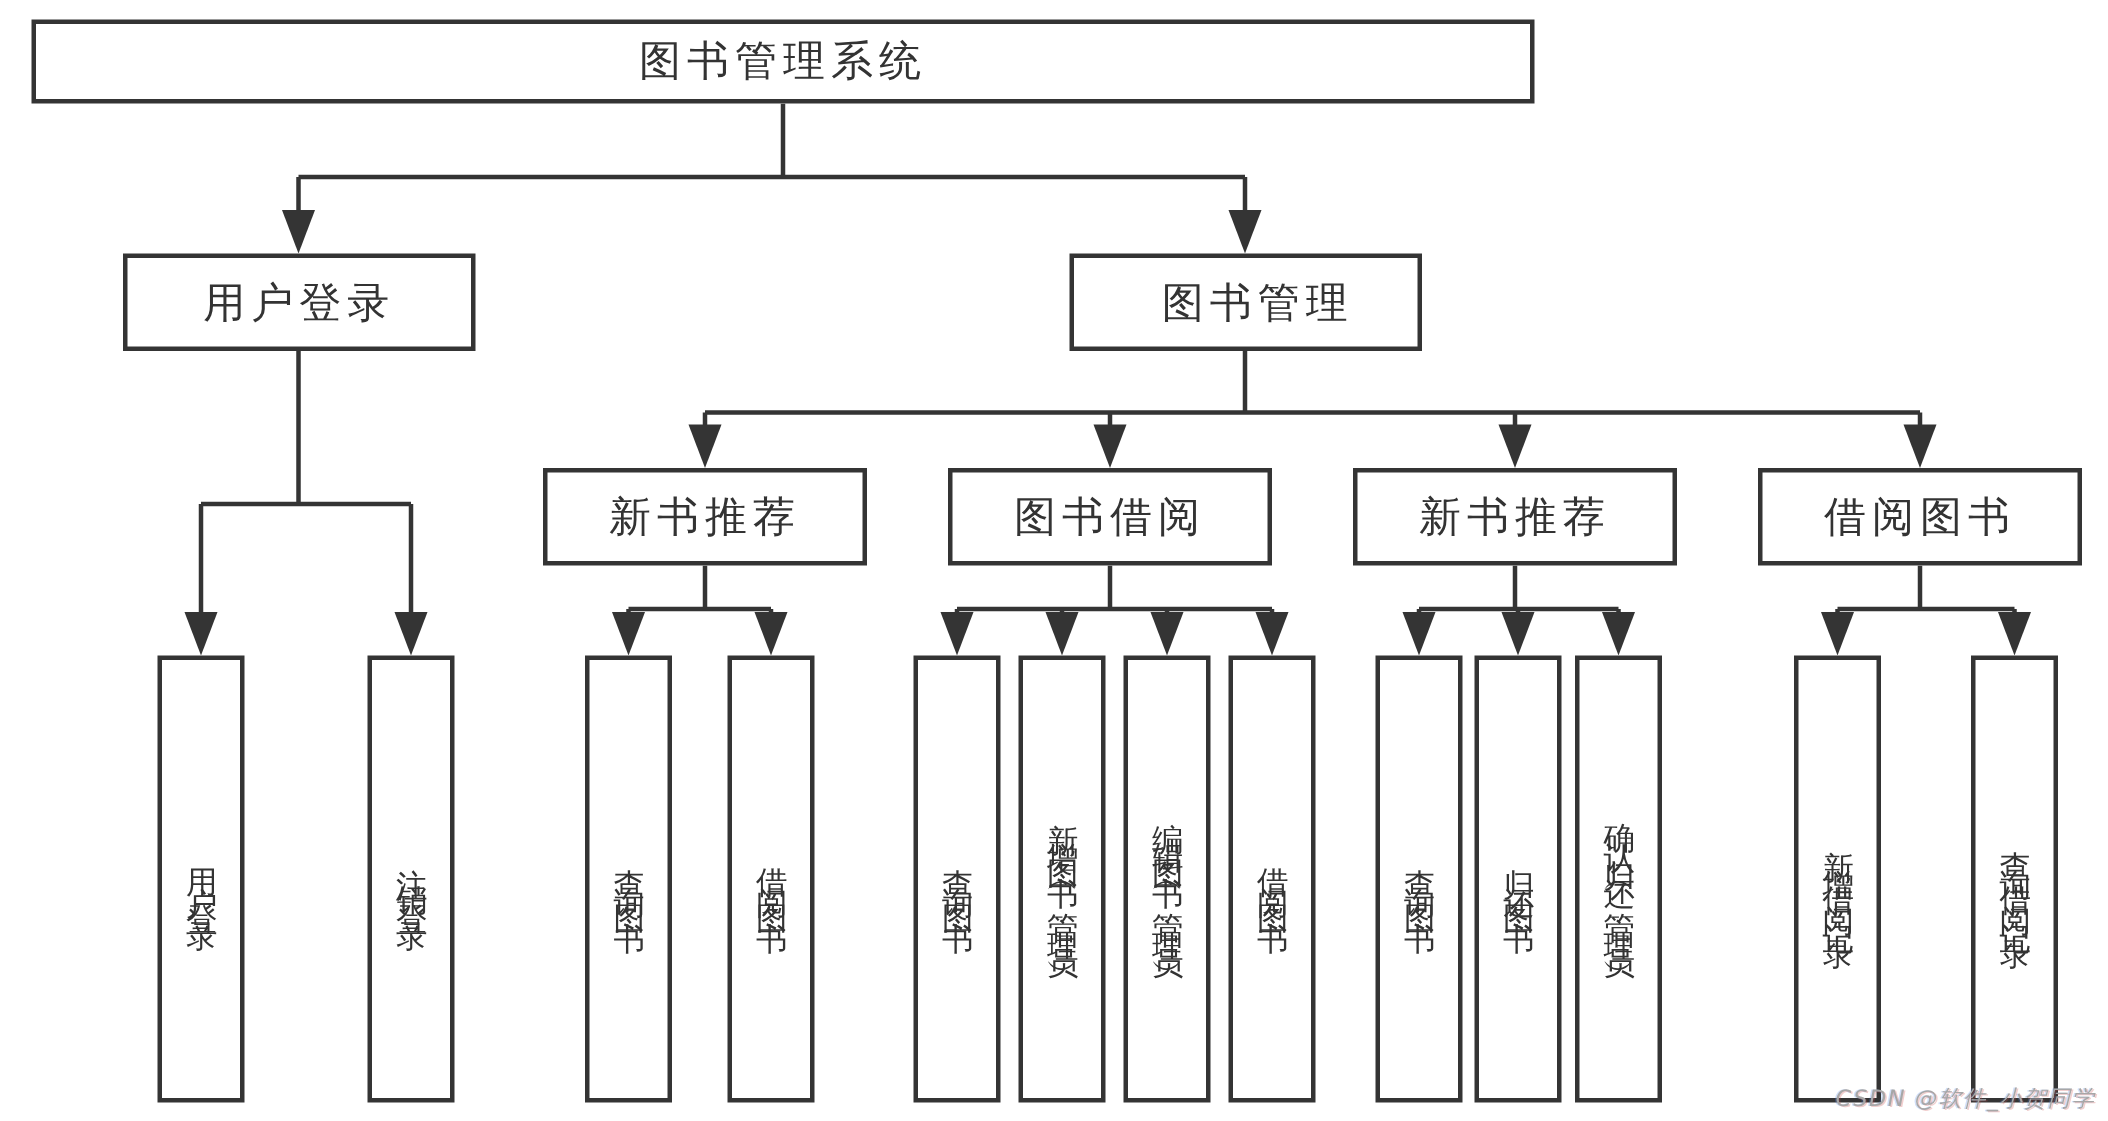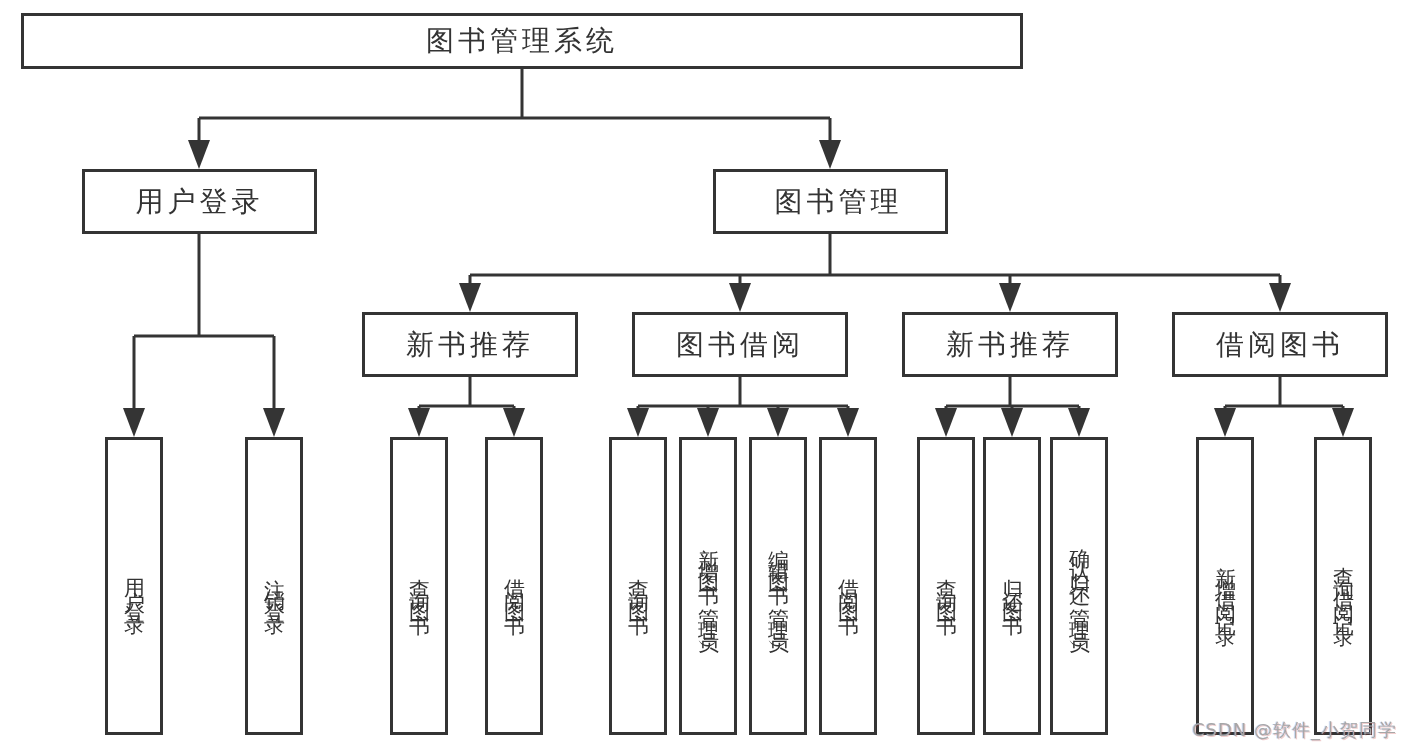--- a/index.html
+++ b/index.html
@@ -53,26 +53,27 @@
     text-orientation: mixed;
     font-size: 21px;
     letter-spacing: 12px;
     line-height: 1;
     white-space: nowrap;
   }
   .watermark {
     position: absolute;
     right: 8px;
     bottom: 5px;
-    font-size: 18px;
+    font-size: 15px;
     letter-spacing: 1px;
     color: #a7a7a7;
     text-shadow: 1px 1px 0 rgba(205,80,80,0.28), -1px 0 0 rgba(90,140,230,0.28);
     white-space: nowrap;
     z-index: 5;
+    font-style: italic;
   }
 </style>
 </head>
 <body>
 
 <div class="diagram">
 
   <svg class="connector-layer" viewBox="0 0 1405 747">
 
     <g>

